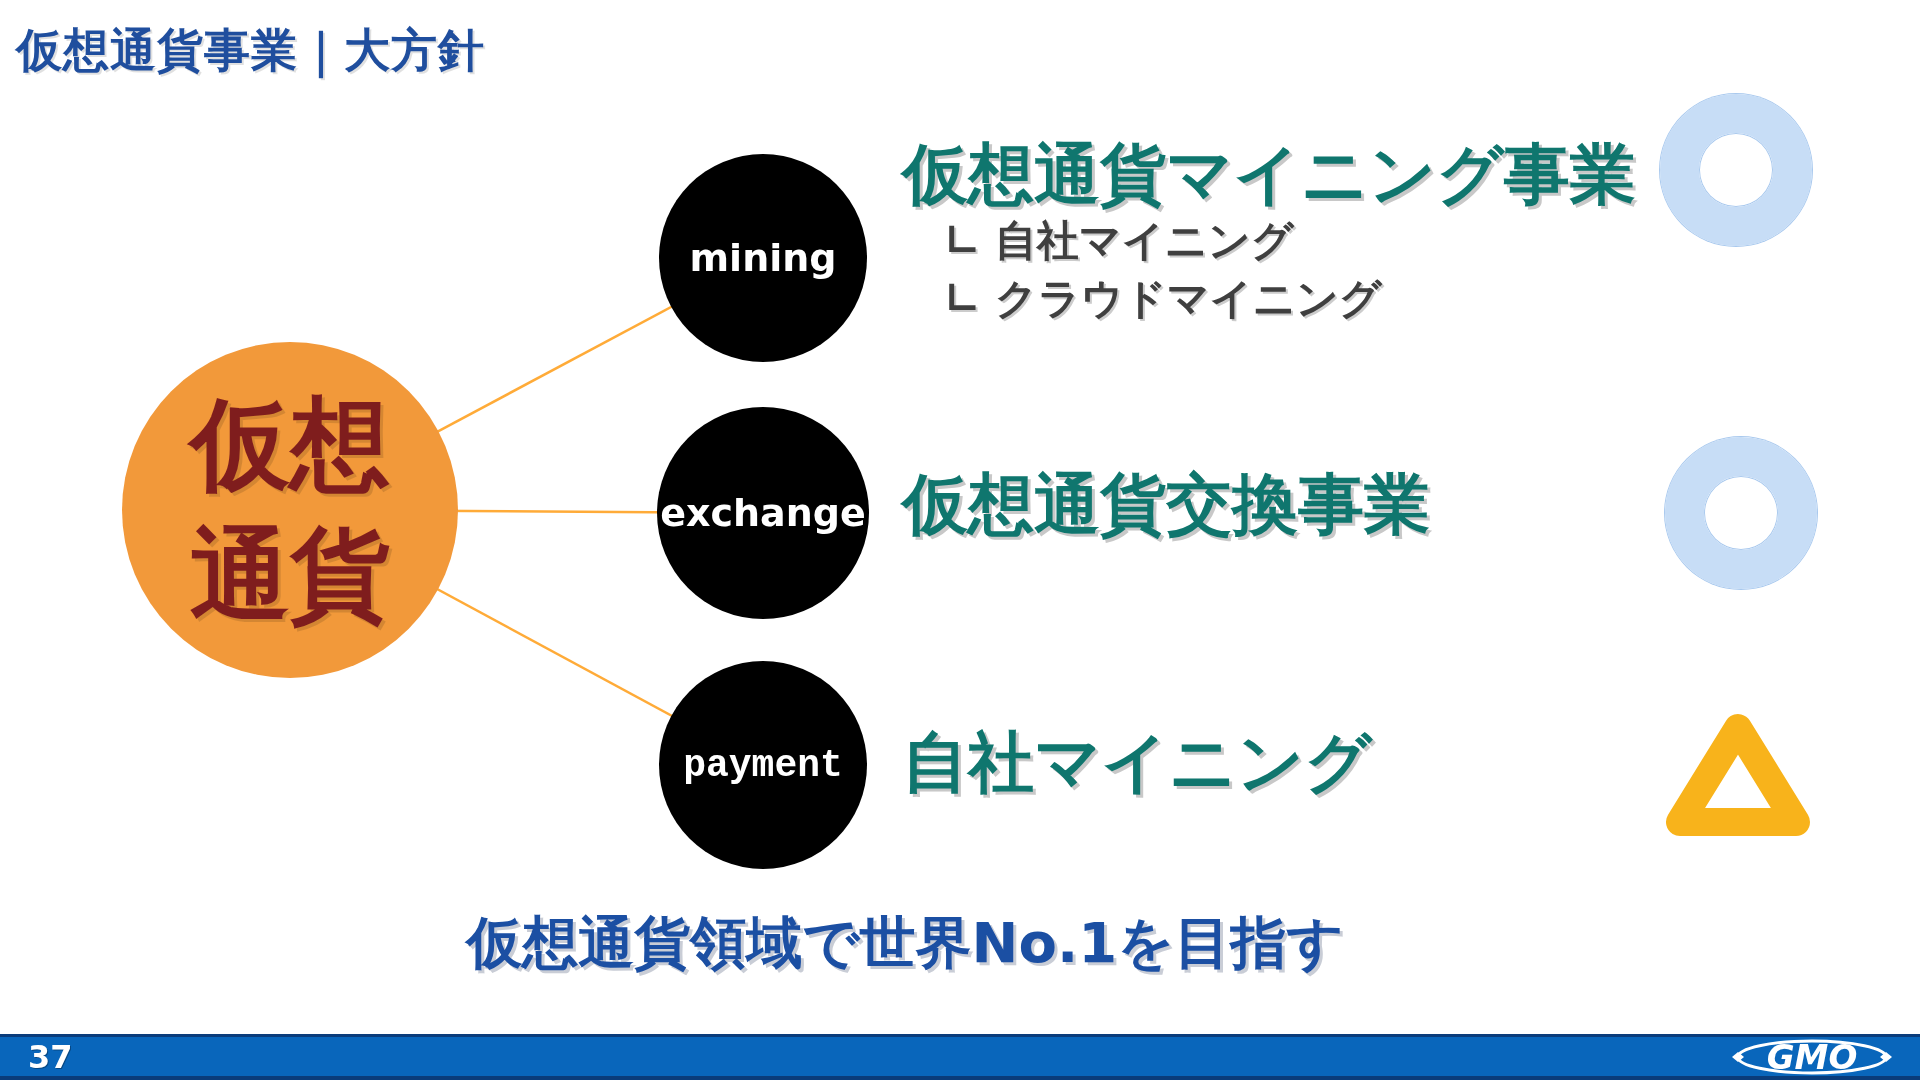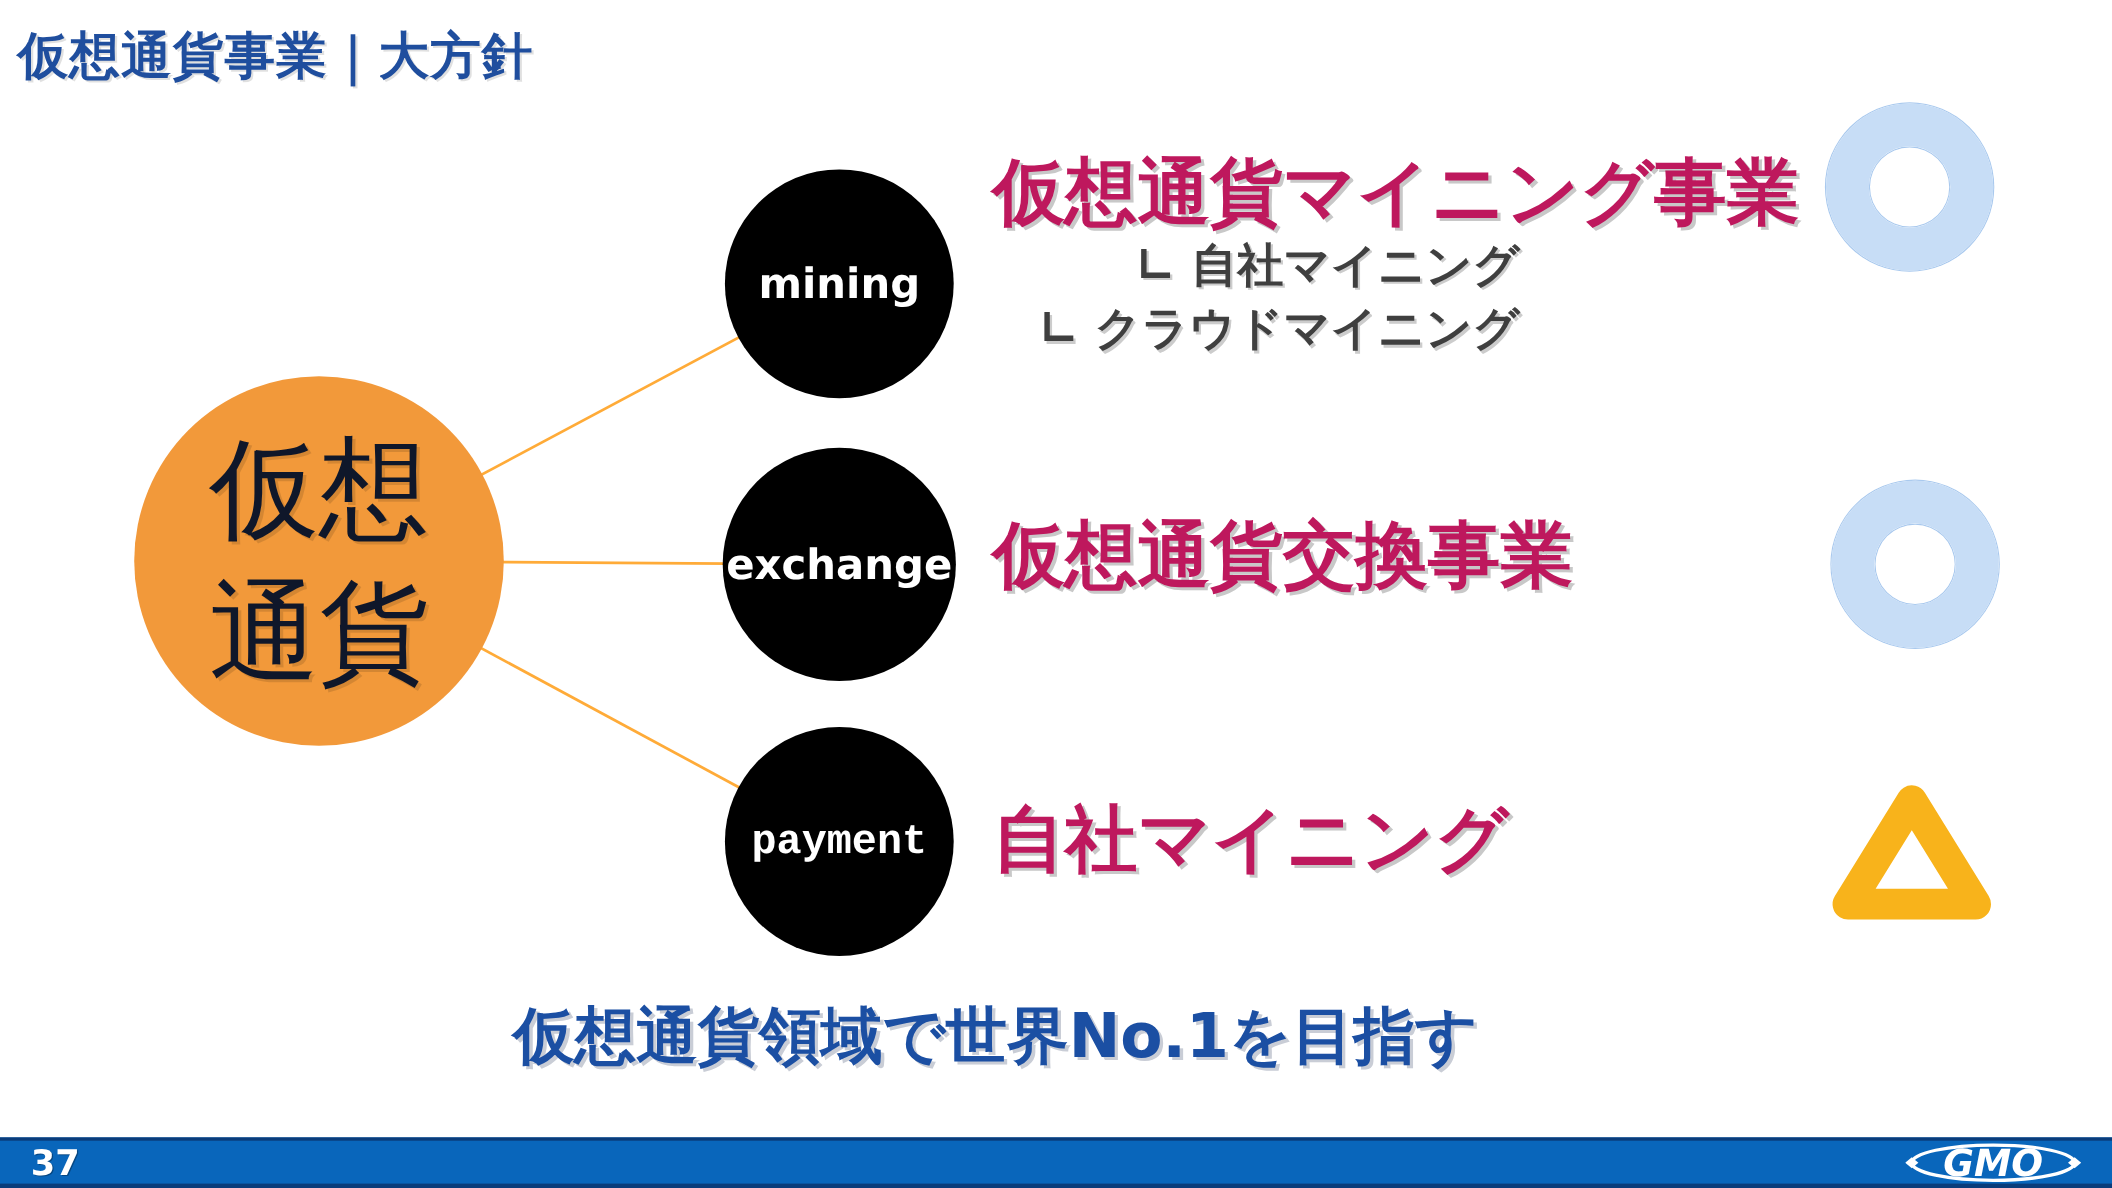--- a/index.html
+++ b/index.html
@@ -17,45 +17,45 @@
   }
   
   .lines-svg{left:0;top:0;z-index:1;}
   
   .hub-circle{
     left:122px;top:342px;width:336px;height:336px;border-radius:50%;
     background:#F2993A;z-index:2;
     display:flex;flex-direction:column;align-items:center;justify-content:center;
   }
   .hub-circle .hub-line{
-    color:#0f172a;font-size:100px;font-weight:normal;line-height:1.3;
+    color:#7f1d1d;font-size:100px;font-weight:bold;line-height:1.3;
     text-shadow:3px 3px 0 rgba(0,0,0,0.12);
   }
   
   .node-circle{
     border-radius:50%;background:#000000;z-index:2;
     display:flex;align-items:center;justify-content:center;
   }
   .node-circle span{
     color:#ffffff;font-weight:bold;font-size:38px;
     text-shadow:2px 2px 0 rgba(0,0,0,0.25);
   }
   .node-mining{left:659px;top:154px;width:208px;height:208px;}
   .node-exchange{left:657px;top:407px;width:212px;height:212px;}
   .node-payment{left:659px;top:661px;width:208px;height:208px;font-family:Liberation Mono, monospace;}
   
   .branch-heading{
-    font-size:66px;font-weight:bold;color:#be185d;white-space:nowrap;
+    font-size:66px;font-weight:bold;color:#0f766e;white-space:nowrap;
     text-shadow:3px 3px 0 #c8c8c8;z-index:3;line-height:1;
   }
   .heading-mining{left:902px;top:142px;}
   .heading-exchange{left:902px;top:472px;}
   .heading-payment{left:902px;top:730px;}
   
-  .sub-items{left:945px;top:212px;z-index:3;text-align:right;}
+  .sub-items{left:945px;top:212px;z-index:3;}
   .sub-item{
     font-size:42px;font-weight:bold;color:#3F3F3F;line-height:58px;
     white-space:nowrap;text-shadow:2px 2px 0 #cccccc;
   }
   
   .status-ring{
     width:152px;height:152px;border-radius:50%;box-sizing:border-box;
     border:39px solid #C7DDF6;box-shadow:0 0 0 1px #A9C9EE, inset 0 0 0 1px #A9C9EE;
     z-index:2;background:transparent;
   }

